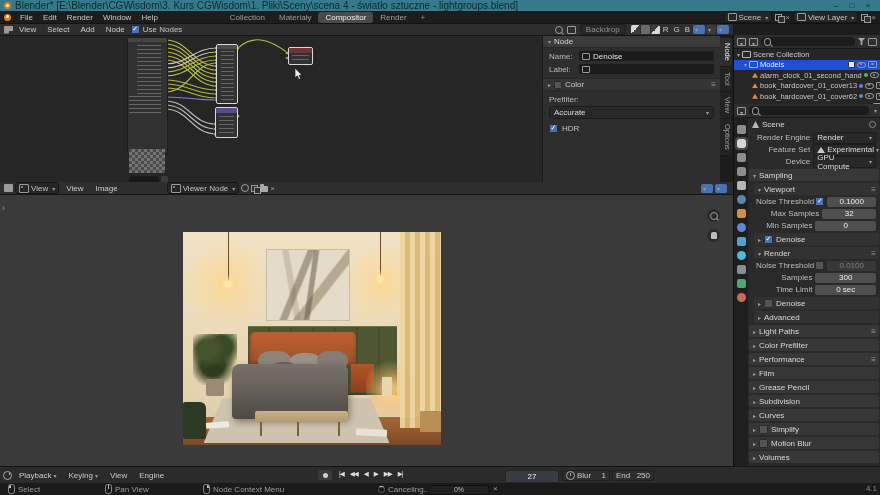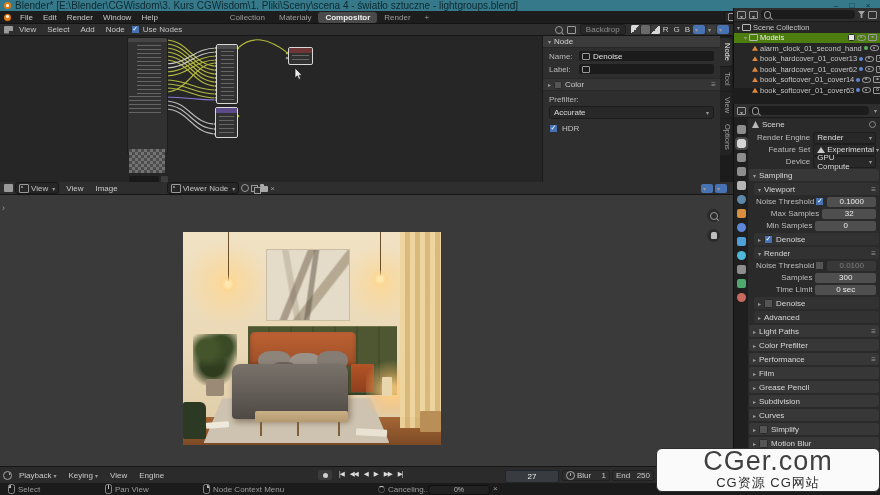--- a/index.html
+++ b/index.html
@@ -11,21 +11,21 @@
             display:flex;align-items:center;padding:0 4px;box-sizing:border-box;color:#0d2930;}
   .titlebar .ttext{font-size:10px;white-space:nowrap;overflow:hidden;}
   .blogo{width:7px;height:7px;border-radius:50%;background:#e87d0d;position:relative;margin-right:4px;flex:none;}
   .blogo::after{content:"";position:absolute;left:1.5px;top:1.5px;width:3px;height:3px;border-radius:50%;background:#fff;}
   .winbtn{width:16px;text-align:center;font-size:8px;color:#0d2930;flex:none;cursor:default;}
   
   .topbar{position:absolute;left:0;top:11px;width:880px;height:13px;background:#1d1d1d;
           display:flex;align-items:center;border-bottom:1px solid #131313;box-sizing:border-box;}
   .menu-item{padding:0 5px;color:#c9c9c9;}
   .ws-tab{padding:1px 7px;color:#9d9d9d;border-radius:3px;}
-  .ws-tab.active{background:#4a4a4a;color:#efefef;font-weight:bold;}
+  .ws-tab.active{background:#4a4a4a;color:#efefef;}
   .tb-right{margin-left:auto;display:flex;align-items:center;gap:3px;padding-right:4px;}
   .sel-box{display:flex;align-items:center;gap:2px;background:#262626;border:1px solid #161616;border-radius:3px;height:10px;padding:0 3px;}
   .dd::after{content:"▾";font-size:6px;color:#9a9a9a;margin-left:2px;}
   .mini-ic{width:7px;height:6px;border:1px solid #9a9a9a;border-radius:1px;display:inline-block;}
   .x-ic::after{content:"×";color:#9a9a9a;font-size:8px;}
   
   .comp-header{position:absolute;left:0;top:24px;width:733px;height:12px;background:#2e2e2e;
                display:flex;align-items:center;border-bottom:1px solid #161616;box-sizing:border-box;gap:1px;}
   .ed-icon{width:9px;height:8px;background:#9a9a9a;border-radius:1px;margin-left:4px;
            clip-path:polygon(0 0,100% 0,100% 70%,55% 70%,55% 100%,0 100%);}
@@ -63,27 +63,27 @@
   .node-mini-ic{width:6px;height:5px;border:1px solid #9a9a9a;border-radius:1px;flex:none;}
   .np-bar{height:11px;background:#353535;display:flex;align-items:center;gap:3px;padding:0 5px;margin-top:4px;border-top:1px solid #282828;border-bottom:1px solid #282828;color:#cfcfcf;}
   .preset-ic{margin-left:auto;color:#9a9a9a;font-size:8px;letter-spacing:-1px;}
   .np-drop{margin:2px 6px;height:11px;background:#282828;border:1px solid #1c1c1c;border-radius:3px;display:flex;align-items:center;padding:0 4px;color:#dcdcdc;}
   .np-drop::after{content:"▾";font-size:6px;color:#9a9a9a;margin-left:auto;}
   
   .vtabs{position:absolute;left:720px;top:36px;width:13px;height:146px;background:#1c1c1c;display:flex;flex-direction:column;gap:1px;padding-top:2px;box-sizing:border-box;}
   .vtab{writing-mode:vertical-rl;font-size:7.5px;color:#9d9d9d;background:#232323;padding:5px 0;text-align:center;border-radius:0 3px 3px 0;width:12px;box-sizing:border-box;}
   .vtab.active{background:#2e2e2e;color:#e8e8e8;}
   
-  .outliner{position:absolute;left:733px;top:8px;width:147px;height:80px;background:#262626;border-left:1px solid #101010;box-sizing:border-box;}
+  .outliner{position:absolute;left:733px;top:35px;width:147px;height:80px;background:#262626;border-left:1px solid #101010;box-sizing:border-box;}
   .ol-header{height:13px;background:#2e2e2e;border-bottom:1px solid #191919;display:flex;align-items:center;gap:3px;padding:0 3px;}
   .ol-search{flex:1;height:9px;background:#1c1c1c;border-radius:4px;display:flex;align-items:center;padding:0 3px;gap:2px;}
   .ol-search input{background:transparent;border:none;outline:none;width:100%;height:8px;color:#ccc;font-size:7px;}
   .funnel{width:7px;height:7px;background:#a5a5a5;clip-path:polygon(0 0,100% 0,62% 45%,62% 100%,38% 100%,38% 45%);}
   .ol-row{height:10.5px;display:flex;align-items:center;gap:2px;padding:0 3px;white-space:nowrap;overflow:hidden;font-size:7.5px;color:#c6c6c6;}
-  .ol-row.selrow{background:#4d7c0f;color:#f0f0f0;}
+  .ol-row.selrow{background:#1d4ed8;color:#f0f0f0;}
   .mesh-ic{width:6px;height:5px;background:#e0883f;clip-path:polygon(50% 0,100% 100%,0 100%);flex:none;}
   .coll-ic{width:7px;height:5px;border:1px solid #b8b8b8;border-radius:1px;flex:none;}
   .eye-ic{width:7px;height:4px;border:1px solid #9a9a9a;border-radius:50%;position:relative;flex:none;}
   .eye-ic::after{content:"";position:absolute;left:2px;top:0.5px;width:2px;height:2px;border-radius:50%;background:#9a9a9a;}
   .cam-ic{width:7px;height:5px;border:1px solid #9a9a9a;border-radius:1px;position:relative;flex:none;}
   .cam-ic::after{content:"";position:absolute;left:2px;top:0.5px;width:2.5px;height:2.5px;border-radius:50%;border:1px solid #9a9a9a;box-sizing:border-box;}
   .mod-ic{width:4px;height:4px;border-radius:50%;flex:none;}
   .olright{margin-left:auto;display:flex;gap:2px;align-items:center;}
   
   .props{position:absolute;left:733px;top:104px;width:147px;height:362px;background:#2a2a2a;border-left:1px solid #101010;box-sizing:border-box;overflow:hidden;}
@@ -705,18 +705,14 @@
     </span>
     <span class="hint" style="left:378px">
       <span class="spin"></span>
       <span>Canceling...</span>
     </span>
     <span class="pbar">0%</span>
     <span class="sb-x">×</span>
     <span class="sb-ver">4.1</span>
   </div>
 
-  <div class="watermark">
-    <span class="wm1">CGer.com</span>
-    <span class="wm2">CG资源  CG网站</span>
-  </div>
 
 </div>
 
 </body></html>

